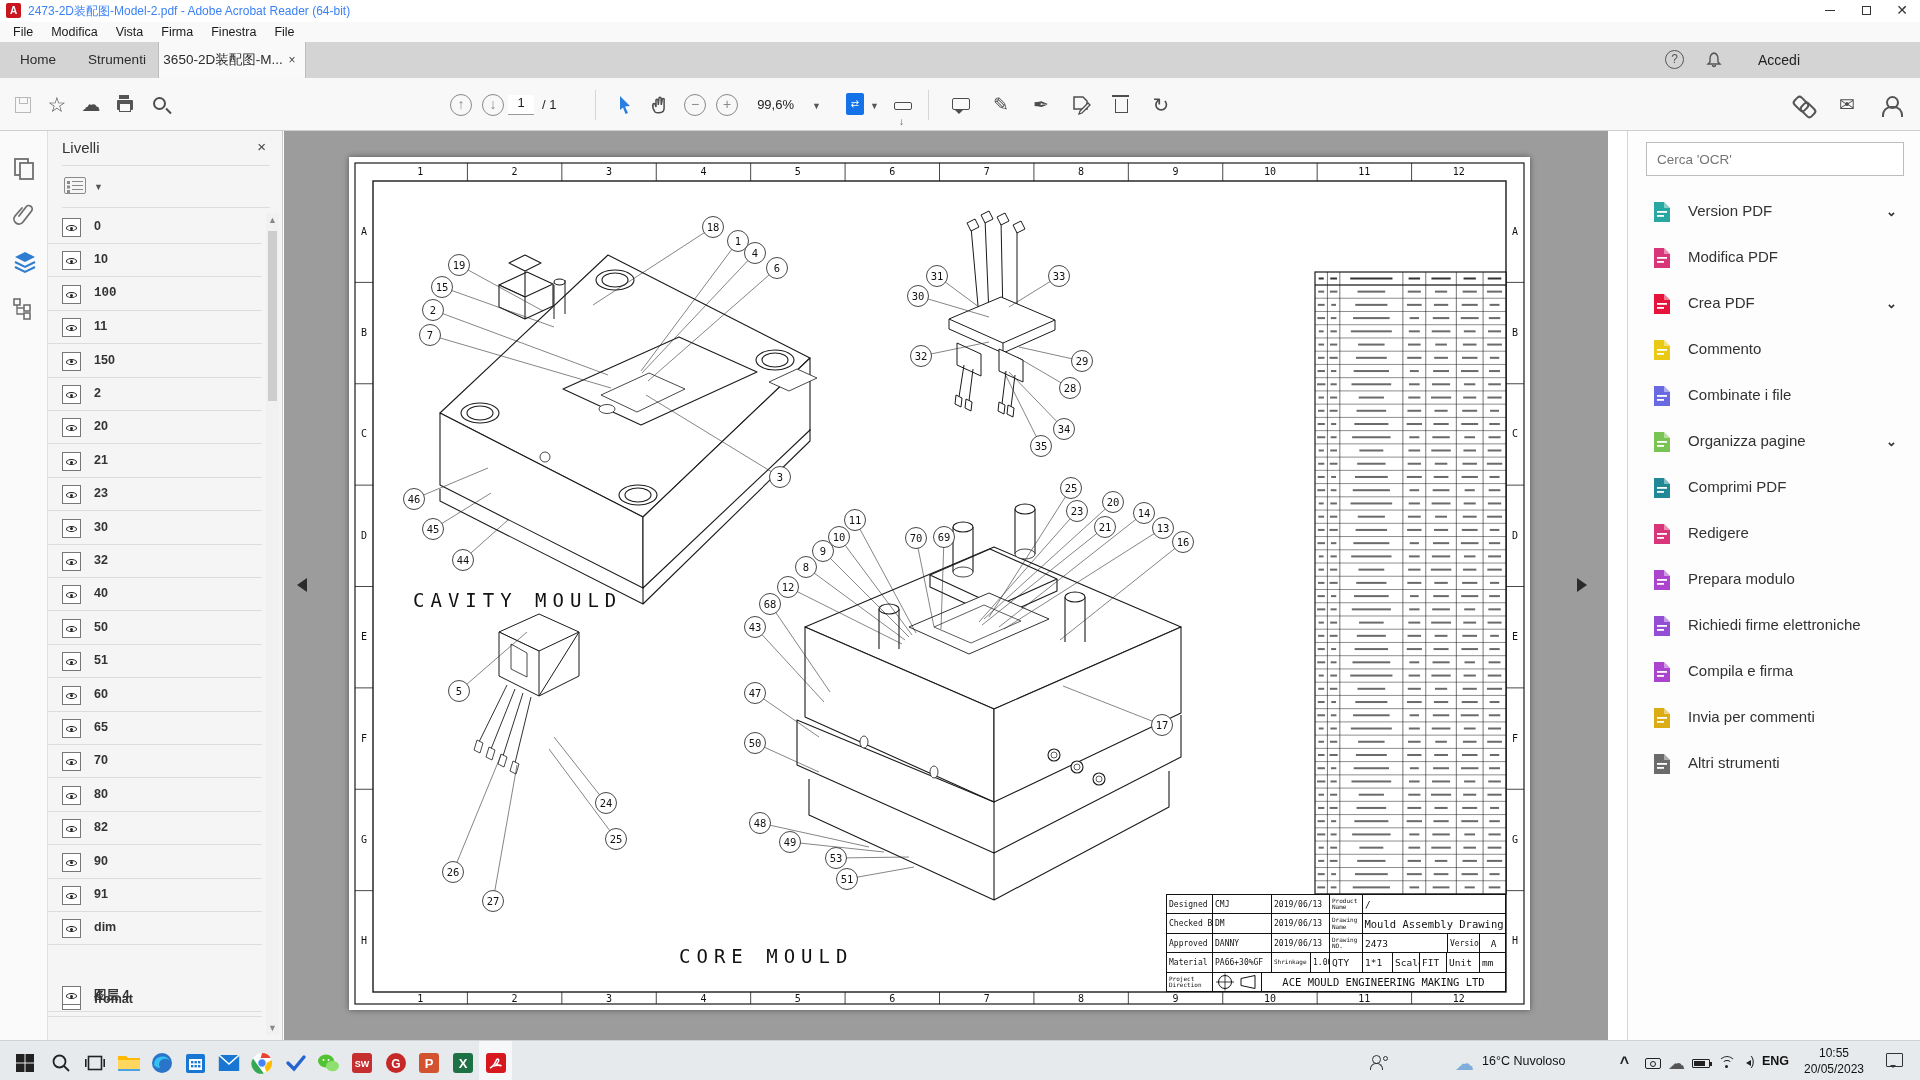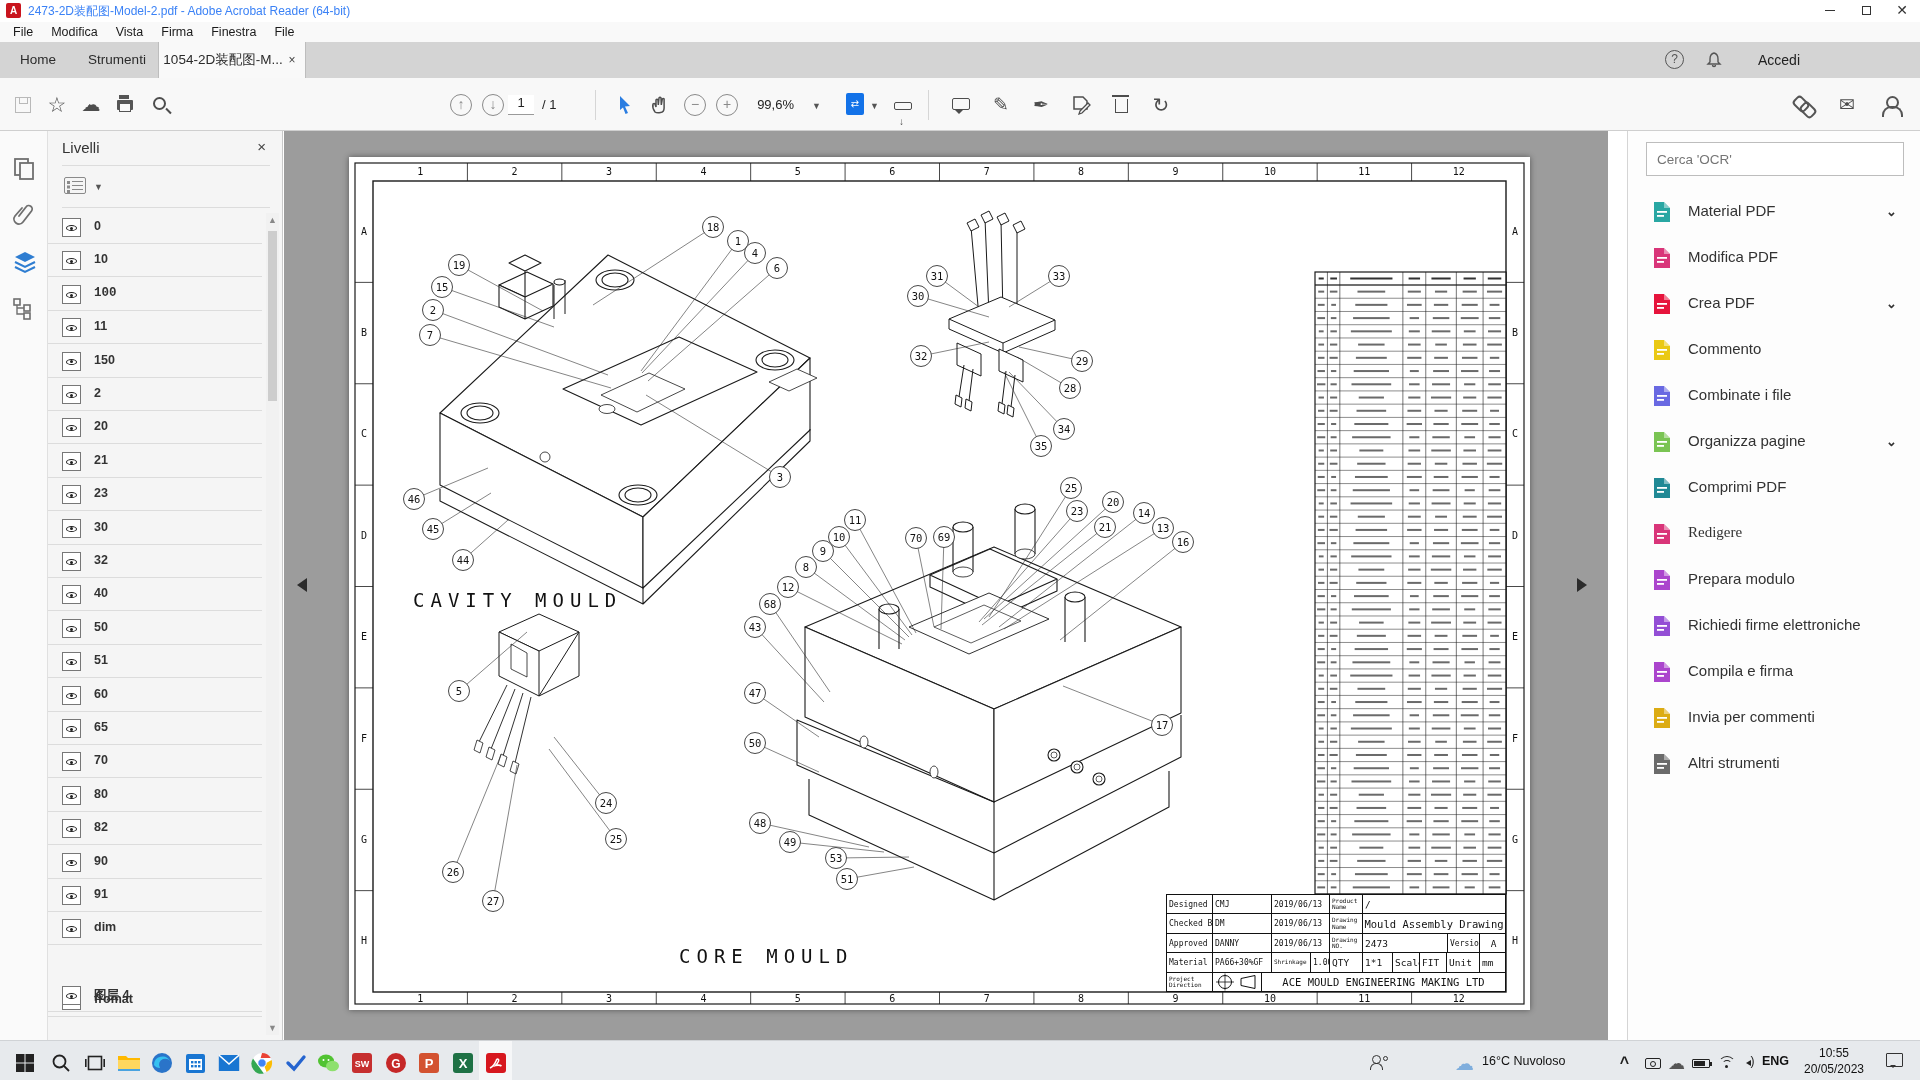--- a/index.html
+++ b/index.html
@@ -177,21 +177,21 @@
     <div class="menu-item">Vista</div>
     <div class="menu-item">Firma</div>
     <div class="menu-item">Finestra</div>
     <div class="menu-item">File</div>
   </div>
 
 <div id="tabbar">
   <div class="tab" id="tab-home">Home</div>
   <div class="tab" id="tab-tools">Strumenti</div>
   <div class="tab" id="tab-doc">
-    <span>1054-2D装配图-M...</span>
+    <span>3650-2D装配图-M...</span>
     <span id="tab-doc-close">×</span>
   </div>
   <div id="help-circ">?</div>
   <div id="bell">
     <svg width="20" height="20" viewBox="0 0 20 20">
         <path d="M10,3 q4,1 4,6 v3 l2,2 H4 l2,-2 v-3 q0,-5 4,-6 z M8.5,15 a1.5,1.5 0 0 0 3,0" fill="none" stroke="#555" stroke-width="1.4"></path>
       </svg>
   </div>
   <div id="signin">Accedi</div>
 </div>
@@ -1289,21 +1289,21 @@
   <div id="rightpanel">
     <input id="searchbox" placeholder="Cerca 'OCR'" style="">
     <div id="tools-list">
         <div class="tool-row" style="top: 58px;">
           <div class="tool-ic"><svg width="24" height="24" viewBox="0 0 24 24">
               <path d="M4,2 h10 l6,6 v14 h-16 z" fill="#17a09b" opacity="0.92"></path>
               <path d="M14,2 l6,6 h-6 z" fill="#fff" opacity="0.45"></path>
               <rect x="7" y="11" width="10" height="1.8" fill="#fff"></rect>
               <rect x="7" y="15" width="7" height="1.8" fill="#fff"></rect>
             </svg></div>
-          <div class="tool-label">Material PDF</div>
+          <div class="tool-label">Version PDF</div>
           <div class="tool-chev">⌄</div>
         </div>
         <div class="tool-row" style="top: 104px;">
           <div class="tool-ic"><svg width="24" height="24" viewBox="0 0 24 24">
               <path d="M4,2 h10 l6,6 v14 h-16 z" fill="#d6246e" opacity="0.92"></path>
               <path d="M14,2 l6,6 h-6 z" fill="#fff" opacity="0.45"></path>
               <rect x="7" y="11" width="10" height="1.8" fill="#fff"></rect>
               <rect x="7" y="15" width="7" height="1.8" fill="#fff"></rect>
             </svg></div>
           <div class="tool-label">Modifica PDF</div>
@@ -1348,21 +1348,21 @@
         </div>
         <div class="tool-row" style="top: 334px;">
           <div class="tool-ic"><svg width="24" height="24" viewBox="0 0 24 24">
               <path d="M4,2 h10 l6,6 v14 h-16 z" fill="#0d7f8c" opacity="0.92"></path>
               <path d="M14,2 l6,6 h-6 z" fill="#fff" opacity="0.45"></path>
               <rect x="7" y="11" width="10" height="1.8" fill="#fff"></rect>
               <rect x="7" y="15" width="7" height="1.8" fill="#fff"></rect>
             </svg></div>
           <div class="tool-label">Comprimi PDF</div>
         </div>
-        <div class="tool-row" style="top: 380px; font-family: Liberation Serif, serif;">
+        <div class="tool-row" style="top: 380px;">
           <div class="tool-ic"><svg width="24" height="24" viewBox="0 0 24 24">
               <path d="M4,2 h10 l6,6 v14 h-16 z" fill="#d6246e" opacity="0.92"></path>
               <path d="M14,2 l6,6 h-6 z" fill="#fff" opacity="0.45"></path>
               <rect x="7" y="11" width="10" height="1.8" fill="#fff"></rect>
               <rect x="7" y="15" width="7" height="1.8" fill="#fff"></rect>
             </svg></div>
           <div class="tool-label">Redigere</div>
         </div>
         <div class="tool-row" style="top: 426px;">
           <div class="tool-ic"><svg width="24" height="24" viewBox="0 0 24 24">

